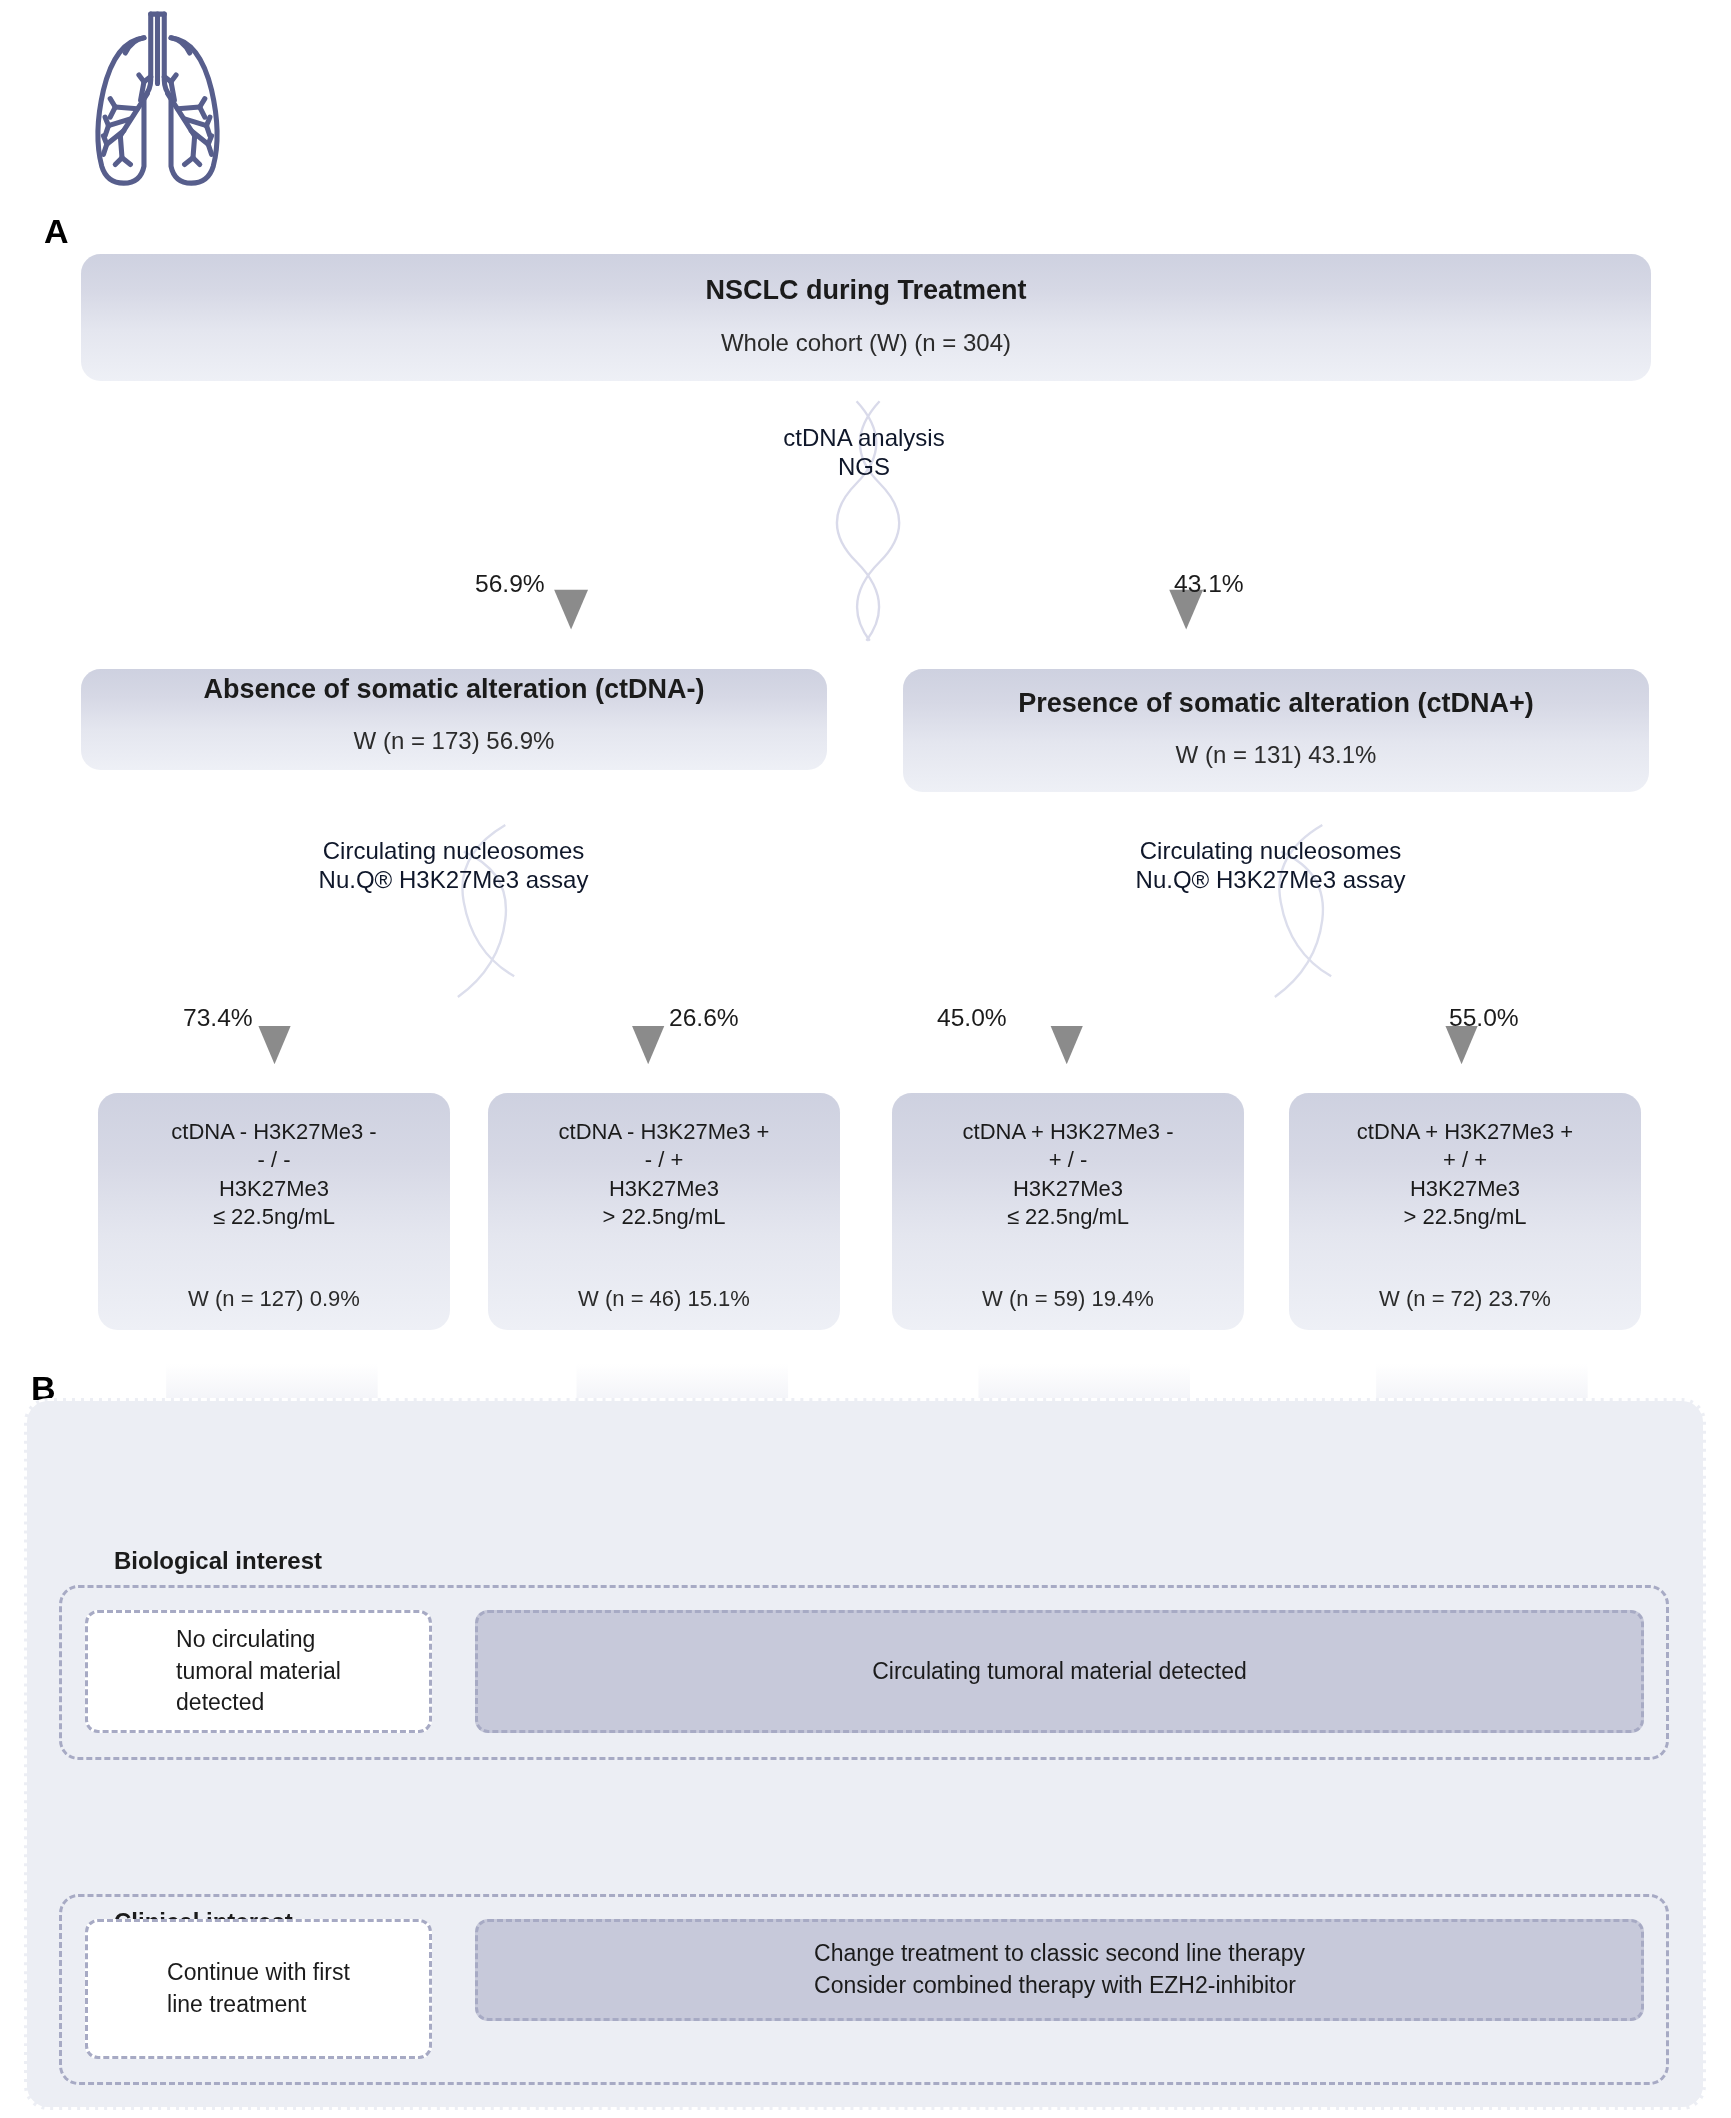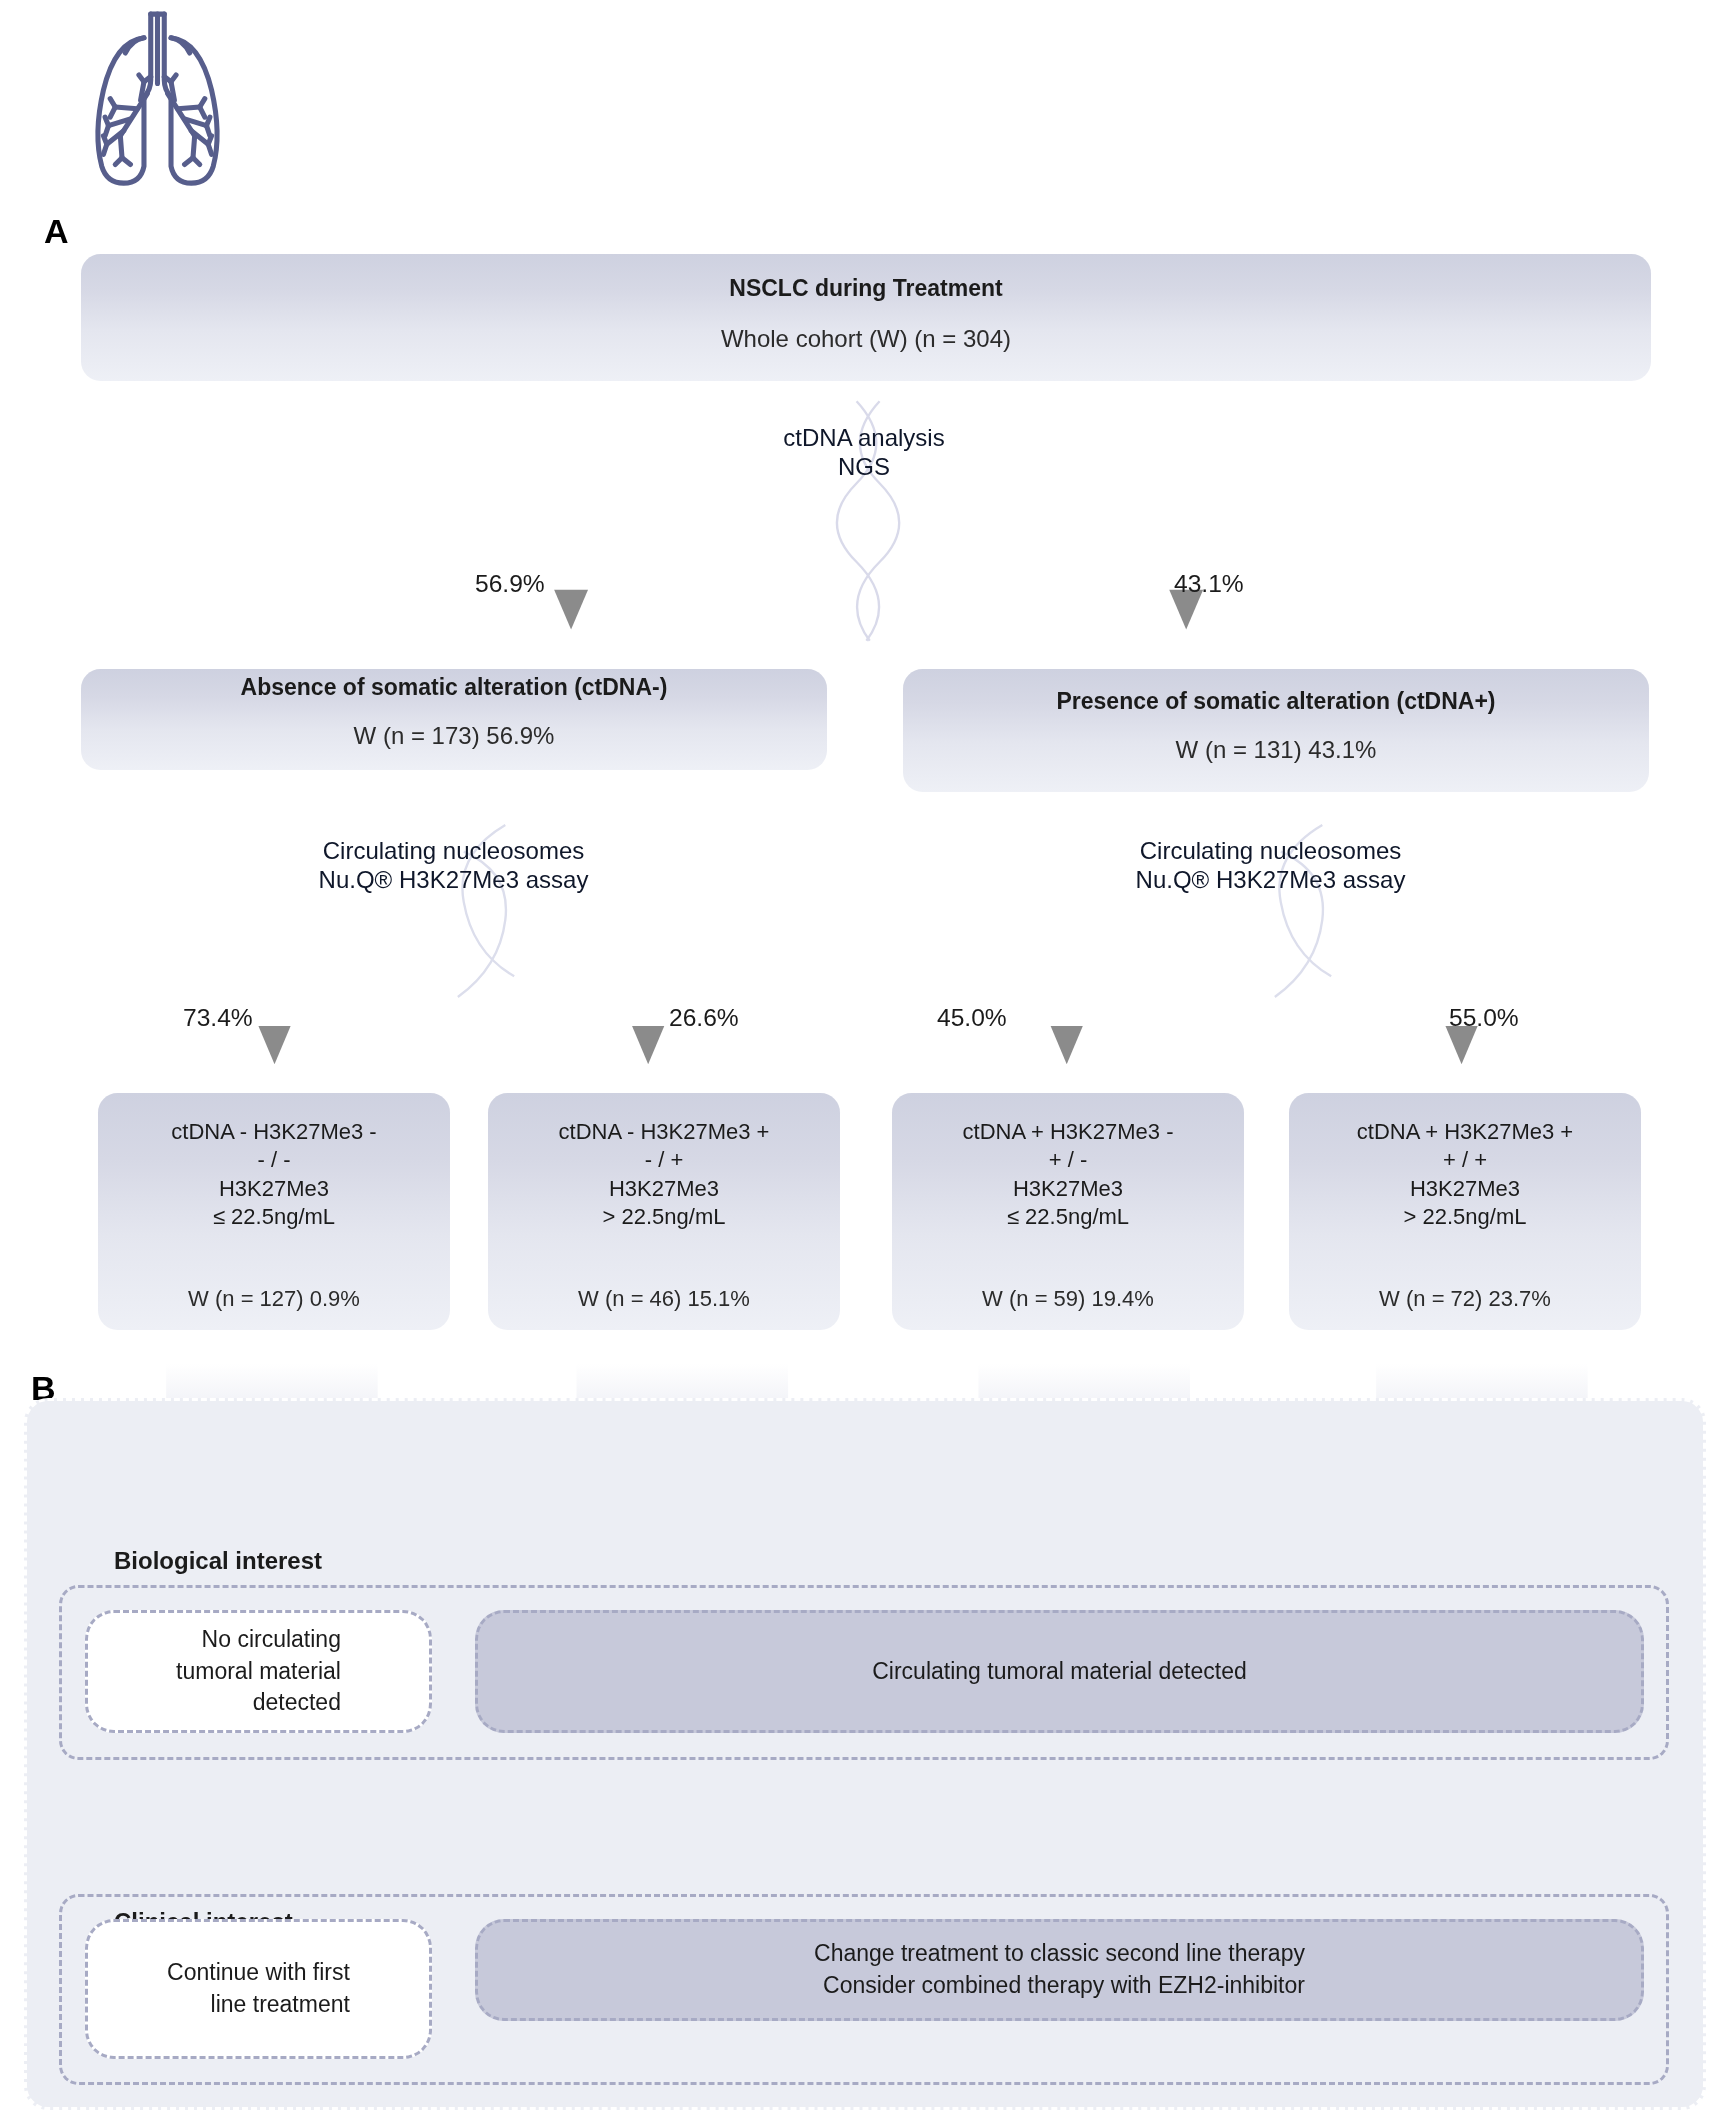--- a/index.html
+++ b/index.html
@@ -70,21 +70,21 @@
   .flowbox {
     position: absolute;
     border-radius: 19.5px;
     background: linear-gradient(to bottom, #ced1e0 0%, #d6d8e5 28%, #e4e6ef 60%, #eef0f6 100%);
     box-sizing: border-box;
     display: flex;
     flex-direction: column;
     align-items: center;
   }
   .fb-title {
-    font-size: 23px;
+    font-size: 27px;
     font-weight: 700;
     color: #1b1b1b;
     text-align: left;
     line-height: 1.22;
     font-family: "Liberation Sans Narrow", "Liberation Sans", sans-serif;
   }
   .fb-sub {
     font-size: 24px;
     font-weight: 400;
     color: #2b2b2b;
@@ -183,26 +183,26 @@
     border: 3px dashed #a7aac4;
     border-radius: 19.5px;
     box-sizing: border-box;
   }
   #group-bio  { left: 59px; top: 1585px; width: 1610px; height: 175px; }
   #group-clin { left: 59px; top: 1894px; width: 1610px; height: 191px; }
 
   .inner-card {
     position: absolute;
     border: 3px dashed #a7aac4;
-    border-radius: 29px;
+    border-radius: 13px;
     box-sizing: border-box;
     display: flex;
     align-items: center;
     justify-content: center;
-    text-align: right;
+    text-align: left;
     font-size: 23px;
     line-height: 1.38;
     color: #1b1b1b;
     font-family: "Liberation Sans Narrow", "Liberation Sans", sans-serif;
     white-space: pre-line;
   }
   .card-white { background: #ffffff; }
   .card-lav   { background: #c7c9da; }
 
   #card-bio-left   { left: 85px;  top: 1610px; width: 347px;  height: 123px; }

